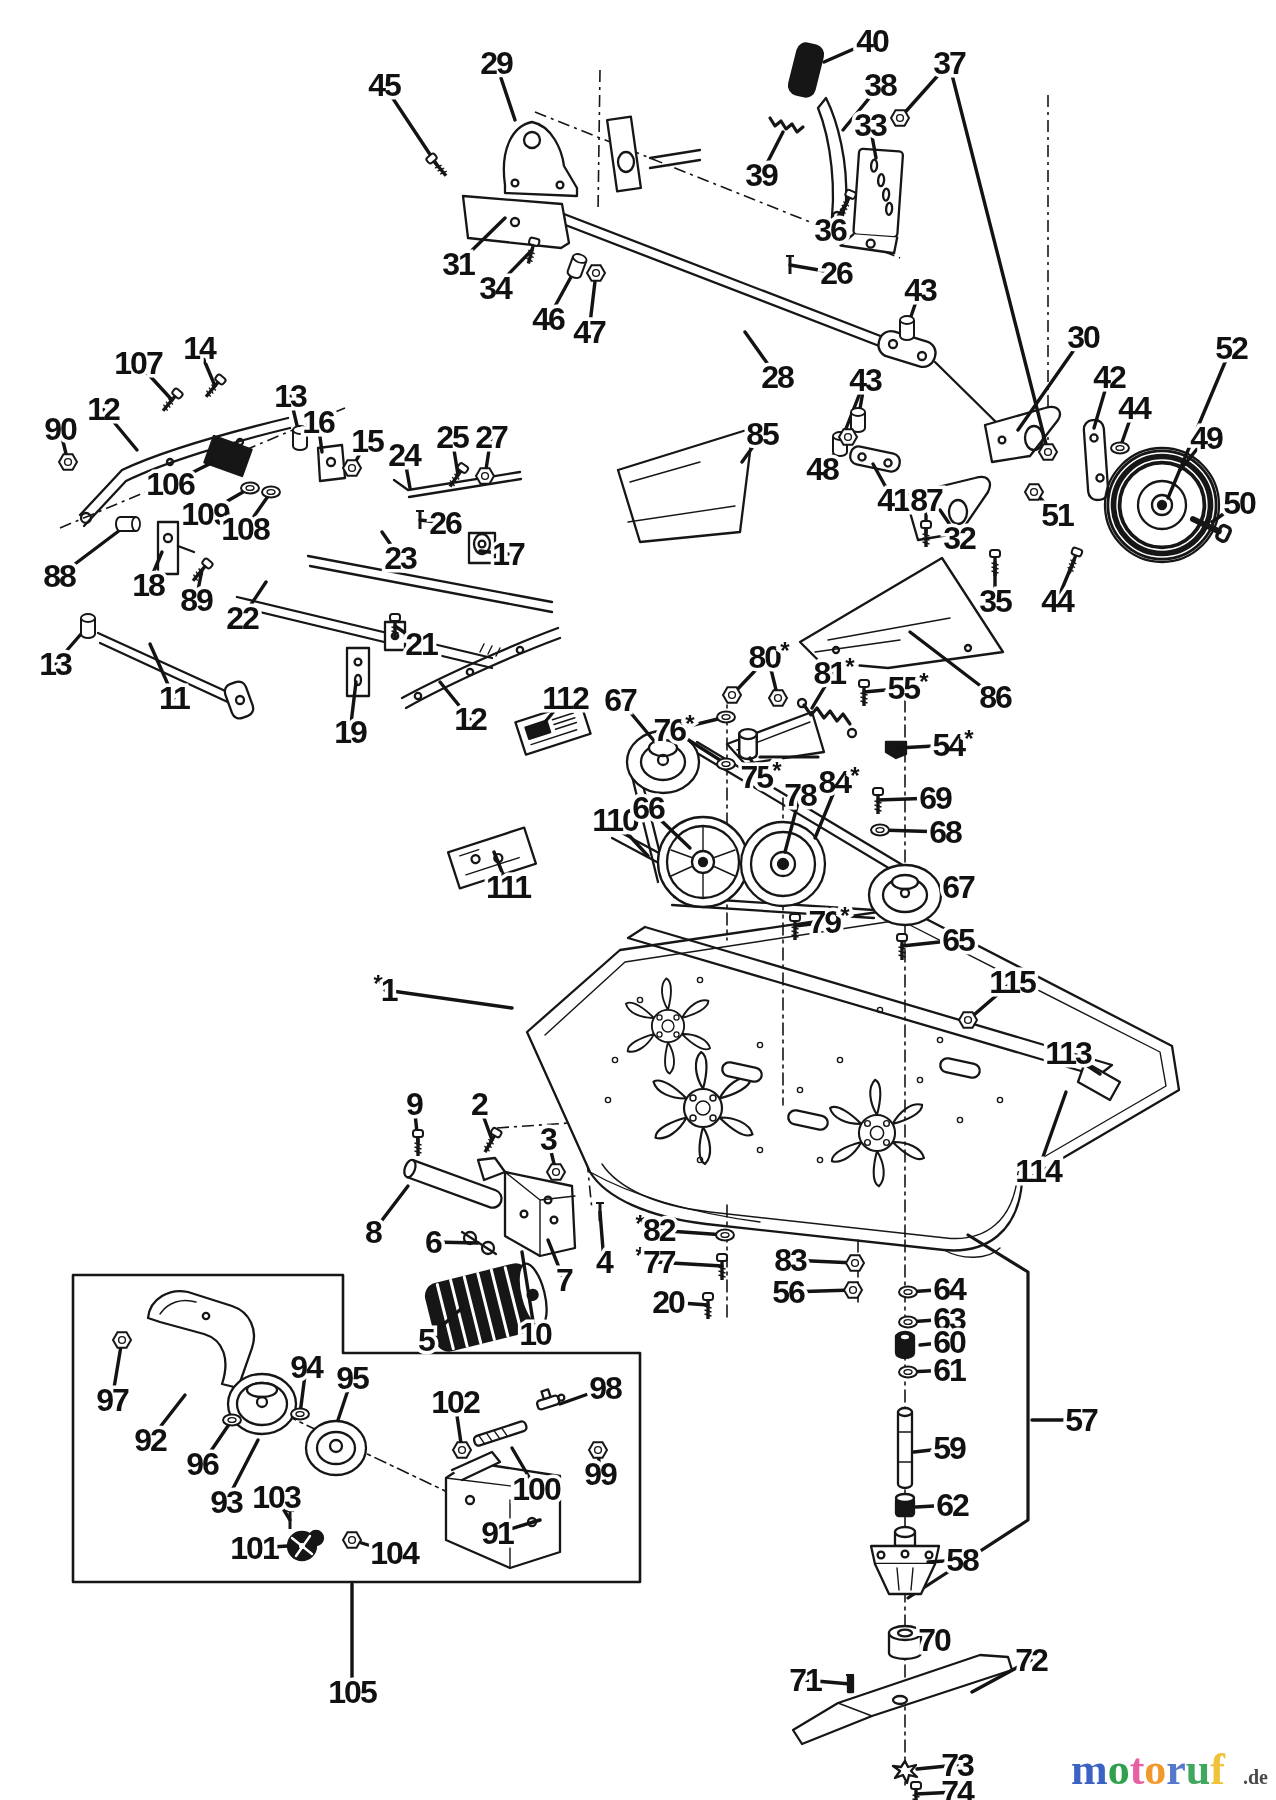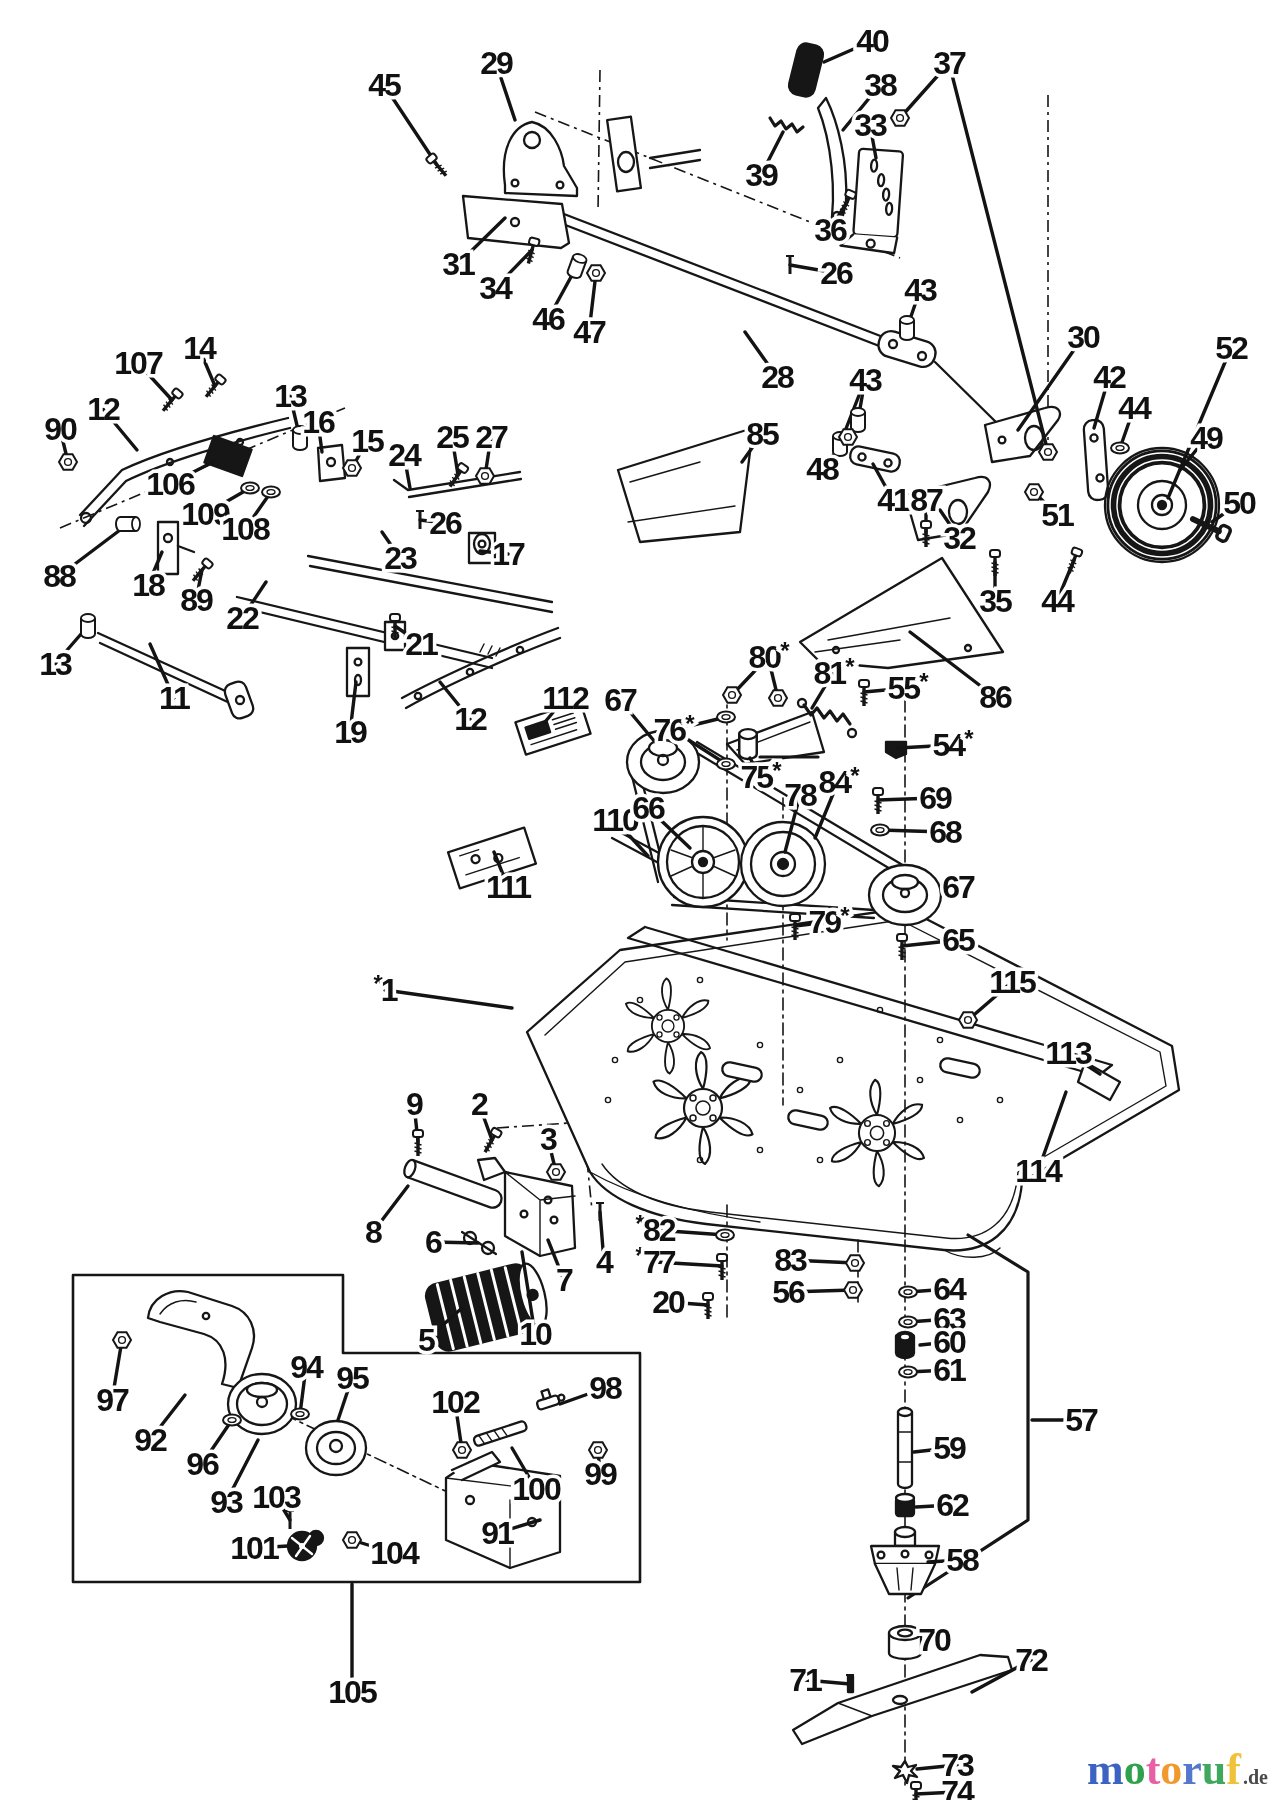--- a/index.html
+++ b/index.html
@@ -10,21 +10,21 @@
   .thin{stroke-width:1.4;}
   .thick{stroke-width:3.2;}
   .blackfill{fill:#161616;stroke:#161616;}
   .dash{stroke:#161616;fill:none;stroke-width:1.6;stroke-dasharray:12 5 3 5;}
   .leader{stroke:#131313;stroke-width:3.4;stroke-linecap:round;}
   text.plabel{font-family:"Liberation Sans",sans-serif;font-weight:700;font-size:32px;
         letter-spacing:-2px;fill:#111;paint-order:stroke;stroke:#ffffff;stroke-width:7px;}
   #watermark{position:absolute;right:8px;bottom:8px;display:flex;align-items:baseline;
         font-family:"Liberation Serif",serif;font-weight:700;}
   #watermark .big{font-size:44px;line-height:1;}
-  #watermark .suffix{font-size:20px;margin-left:2px;}
+  #watermark .suffix{font-size:20px;margin-left:18px;}
 </style>
 </head>
 <body>
 
 <div id="stage">
 <svg id="diagram-svg" width="1276" height="1800" viewBox="0 0 1276 1800">
 
   <defs>
     <g id="sym-nut">
       <path d="M-9,0 L-4.5,-7.8 L4.5,-7.8 L9,0 L4.5,7.8 L-4.5,7.8 Z" fill="#fff" stroke="#161616" stroke-width="2"></path>

